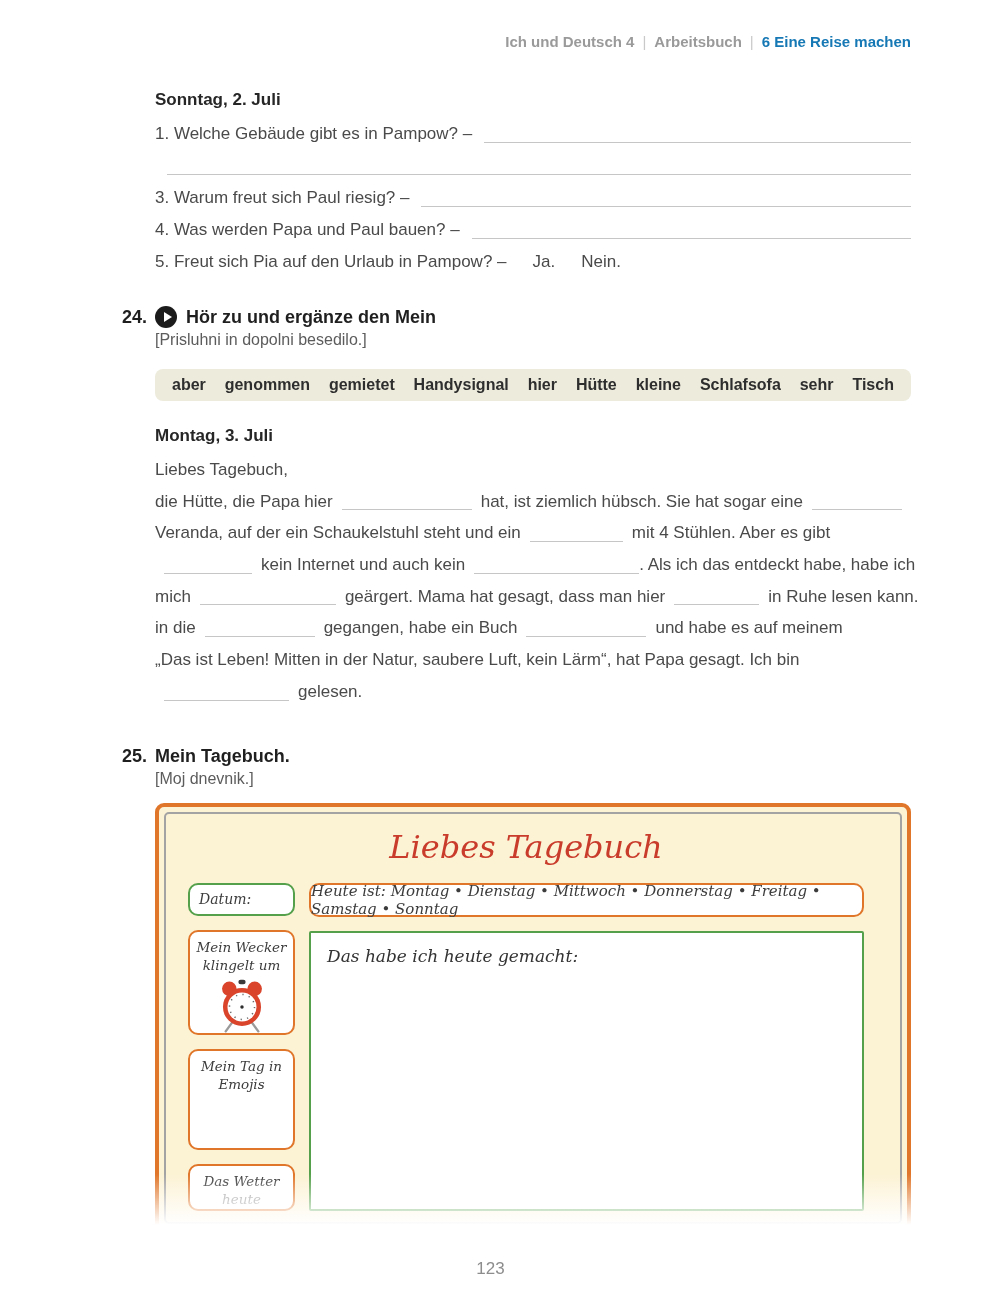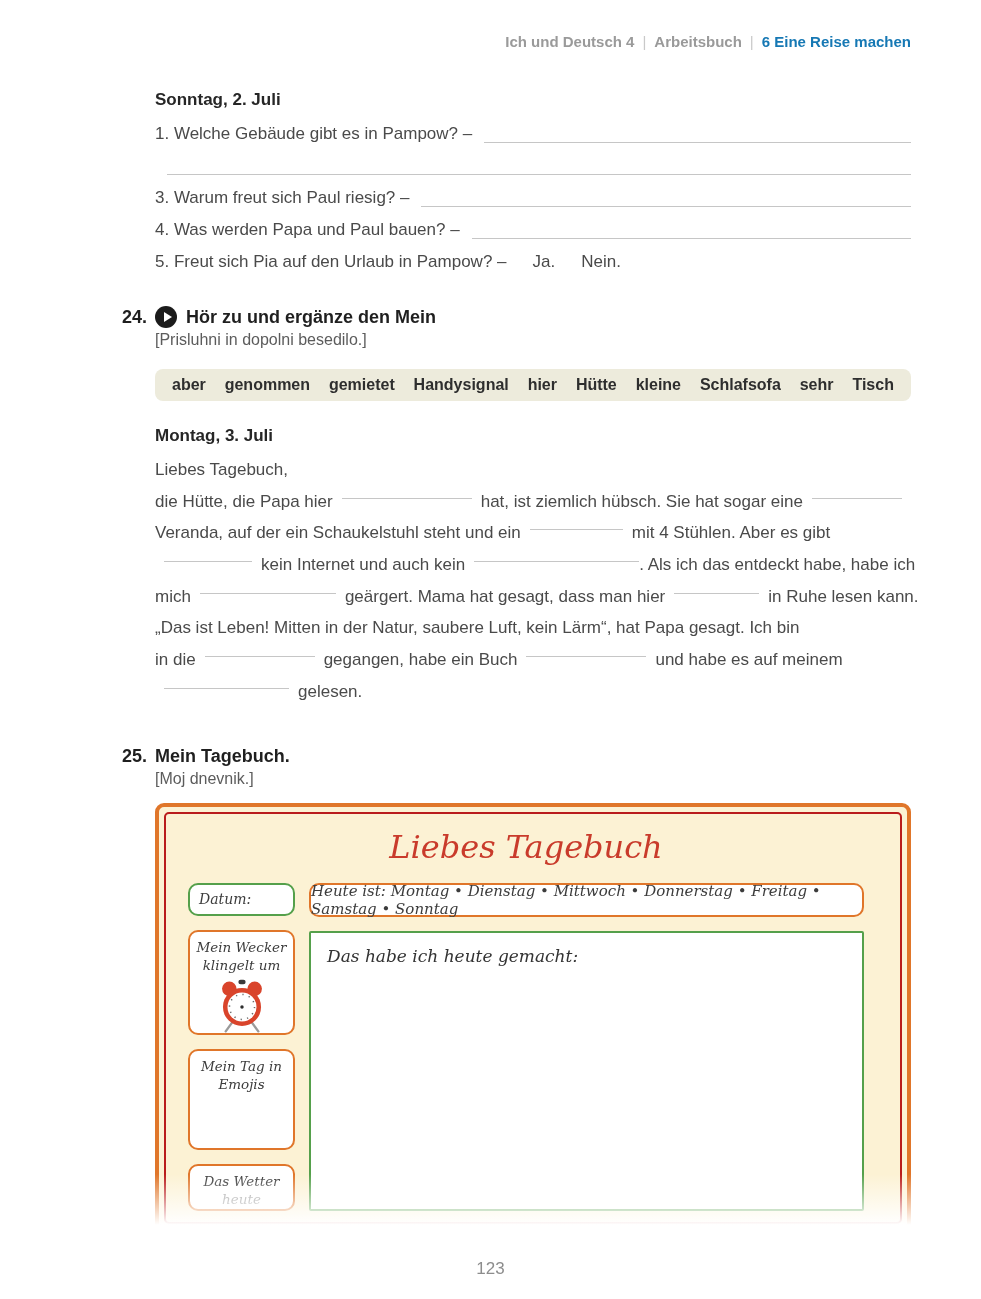--- a/index.html
+++ b/index.html
@@ -32,32 +32,32 @@
   .ex-title { font-weight:bold; font-size:18px; color:#1f1f1f; }
   .ex-sub { font-size:16px; color:#5c5c5c; margin-top:3px; }
 
   
   .wordbank { margin-top:20px; background:#edebdc; border-radius:8px; padding:7px 17px;
     display:flex; justify-content:space-between; align-items:center;
     font-weight:bold; font-size:16px; color:#2e2e2e; }
 
   
   .monday { margin-top:25px; }
-  .p-line { display:flex; align-items:center; font-size:17px; line-height:31.7px; height:31.7px; color:#4a4a4a; white-space:nowrap; }
+  .p-line { display:flex; align-items:flex-end; font-size:17px; line-height:31.7px; height:31.7px; color:#4a4a4a; white-space:nowrap; }
   .p-text { flex:none; }
   .p-blank { flex:none; margin:0 9px 7px; border-bottom:1px solid #c6c6c6; }
   .p-blank.grow { flex:1; }
   .tight { margin-left:-9px; }
 
   .ex25 { margin-top:38px; }
 
   
   .card-wrap { position:relative; margin-top:15px; height:430px; }
   .card { height:100%; border:4px solid #e0762a; border-radius:9px; background:#fcf2d4; padding:5px; }
-  .card-inner { height:100%; border:2px solid #b91c1c; border-radius:5px; padding:12px 36px 0 22px; overflow:hidden; }
+  .card-inner { height:100%; border:2px solid #a3a3a3; border-radius:5px; padding:12px 36px 0 22px; overflow:hidden; }
   .hand { font-family:"DejaVu Serif", serif; font-style:italic; }
   .card-title { text-align:center; font-size:32px; color:#c93b2b; margin:2px 0 17px; font-weight:400; }
   .card-cols { display:flex; gap:14px; height:calc(100% - 68px); }
   .col-left { width:107px; flex:none; display:flex; flex-direction:column; gap:14px; }
   .col-right { flex:1; display:flex; flex-direction:column; gap:14px; }
   .obox { border:2px solid #e0762a; border-radius:10px; background:#fff; }
   .gbox { border:2px solid #55a04b; background:#fff; }
   .datum-box { border-radius:10px; height:34px; display:flex; align-items:center; padding-left:9px; font-size:14px; color:#3c3c3c; }
   .heute-box { height:34px; display:flex; align-items:center; justify-content:center; font-size:15px; color:#3c3c3c; }
   .label-box { text-align:center; padding-top:7px; font-size:13.5px; line-height:1.3; color:#3c3c3c; }
@@ -150,28 +150,28 @@
           <span class="p-text tight">. Als ich das entdeckt habe, habe ich</span>
         </div>
         <div class="p-line">
           <span class="p-text">mich</span>
           <span class="p-blank" style="width: 136px;"></span>
           <span class="p-text">geärgert. Mama hat gesagt, dass man hier</span>
           <span class="p-blank" style="width: 85px;"></span>
           <span class="p-text">in Ruhe lesen kann.</span>
         </div>
         <div class="p-line">
-          <span class="p-text">„Das ist Leben! Mitten in der Natur, saubere Luft, kein Lärm“, hat Papa gesagt. Ich bin</span>
-        </div>
-        <div class="p-line">
           <span class="p-text">in die</span>
           <span class="p-blank" style="width: 110px;"></span>
           <span class="p-text">gegangen, habe ein Buch</span>
           <span class="p-blank" style="width: 120px;"></span>
           <span class="p-text">und habe es auf meinem</span>
+        </div>
+        <div class="p-line">
+          <span class="p-text">„Das ist Leben! Mitten in der Natur, saubere Luft, kein Lärm“, hat Papa gesagt. Ich bin</span>
         </div>
         <div class="p-line">
           <span class="p-blank" style="width: 125px;"></span>
           <span class="p-text">gelesen.</span>
         </div>
       </div>
   </div>
 
   <div class="ex25">
     <div class="ex-head" style="margin-top:0;">

